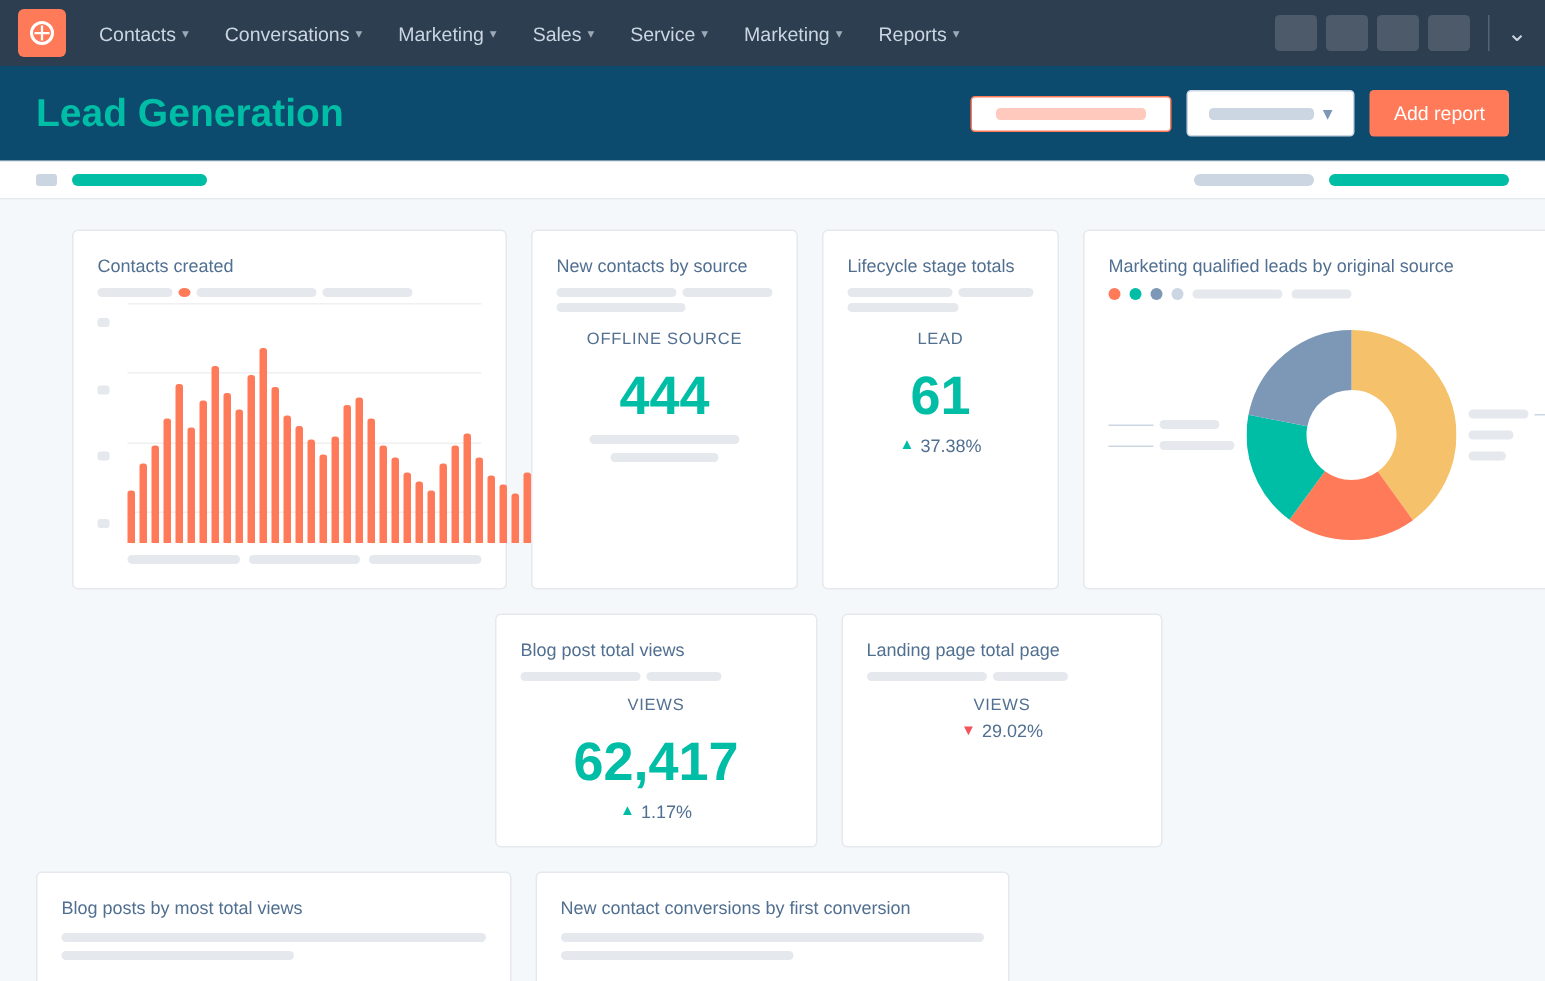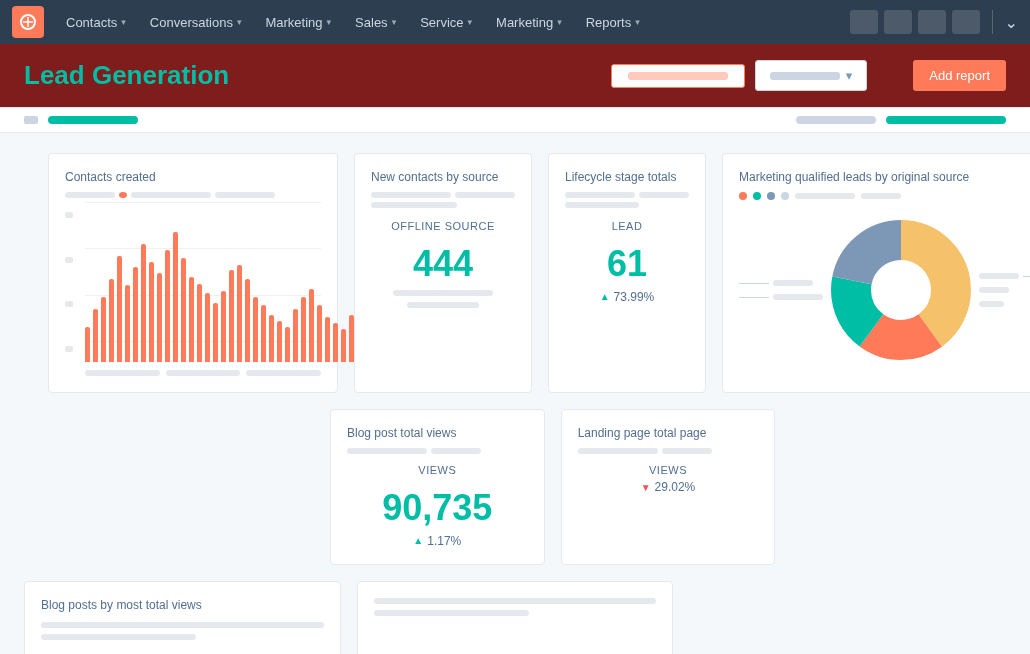--- a/index.html
+++ b/index.html
@@ -45,21 +45,21 @@
       width: 1px; height: 24px;
       background: rgba(255,255,255,0.2);
       margin: 0 6px;
     }
     .nav-dots {
       color: #cbd6e2; font-size: 16px; cursor: pointer;
     }
 
     
     .page-header {
-      background: #7f1d1d;
+      background: #0c4a6e;
       padding: 16px 24px;
       display: flex;
       align-items: center;
       justify-content: space-between;
       border-bottom: 1px solid #e5e8ed;
     }
     .page-title {
       color: #00bda5;
       font-size: 26px;
       font-weight: 600;
@@ -89,21 +89,20 @@
     }
     .btn-primary {
       background: #ff7a59;
       color: white;
       border: none;
       padding: 8px 16px;
       border-radius: 3px;
       font-size: 13px;
       cursor: pointer;
       font-weight: 500;
-      margin-left: 36px;
     }
 
     
     .filter-bar {
       background: white;
       padding: 8px 24px;
       display: flex;
       align-items: center;
       justify-content: space-between;
       border-bottom: 1px solid #e5e8ed;
@@ -443,21 +442,21 @@
       <div class="card-title">Lifecycle stage totals</div>
       <div style="display:flex;gap:4px;margin-bottom:4px;">
         <div style="width:70px;height:6px;background:#e5e8ed;border-radius:3px;"></div>
         <div style="width:50px;height:6px;background:#e5e8ed;border-radius:3px;"></div>
       </div>
       <div class="card-subtitle-bar-short"></div>
       <div class="metric-label">LEAD</div>
       <div class="metric-value">61</div>
       <div class="metric-change">
         <span class="arrow-up">▲</span>
-        <span>73.99%</span>
+        <span>37.38%</span>
       </div>
     </div>
 
     <div class="card">
       <div class="card-title">Marketing qualified leads by original source</div>
       <div class="pie-legend-dots">
         <div class="pie-dot" style="background:#ff7a59;"></div>
         <div class="pie-dot" style="background:#00bda5;"></div>
         <div class="pie-dot" style="background:#7c98b6;"></div>
         <div class="pie-dot" style="background:#cbd6e2;"></div>
@@ -508,21 +507,21 @@
 
     <div></div>
 
     <div class="card">
       <div class="card-title">Blog post total views</div>
       <div style="display:flex;gap:4px;margin-bottom:10px;">
         <div style="width:80px;height:6px;background:#e5e8ed;border-radius:3px;"></div>
         <div style="width:50px;height:6px;background:#e5e8ed;border-radius:3px;"></div>
       </div>
       <div class="metric-label">VIEWS</div>
-      <div class="metric-value">90,735</div>
+      <div class="metric-value">62,417</div>
       <div class="metric-change">
         <span class="arrow-up">▲</span>
         <span>1.17%</span>
       </div>
     </div>
 
     <div class="card">
       <div class="card-title">Landing page total page</div>
       <div style="display:flex;gap:4px;margin-bottom:10px;">
         <div style="width:80px;height:6px;background:#e5e8ed;border-radius:3px;"></div>
@@ -538,17 +537,18 @@
     <div></div>
   </div>
 
   <div class="bottom-grid">
     <div class="card" style="min-height:80px;">
       <div class="card-bottom-title">Blog posts by most total views</div>
       <div class="bottom-bar"></div>
       <div class="bottom-bar-short"></div>
     </div>
     <div class="card" style="min-height:80px;">
+      <div class="card-bottom-title">New contact conversions by first conversion</div>
       <div class="bottom-bar"></div>
       <div class="bottom-bar-short"></div>
     </div>
   </div>
 </div>
 
 </body></html>

